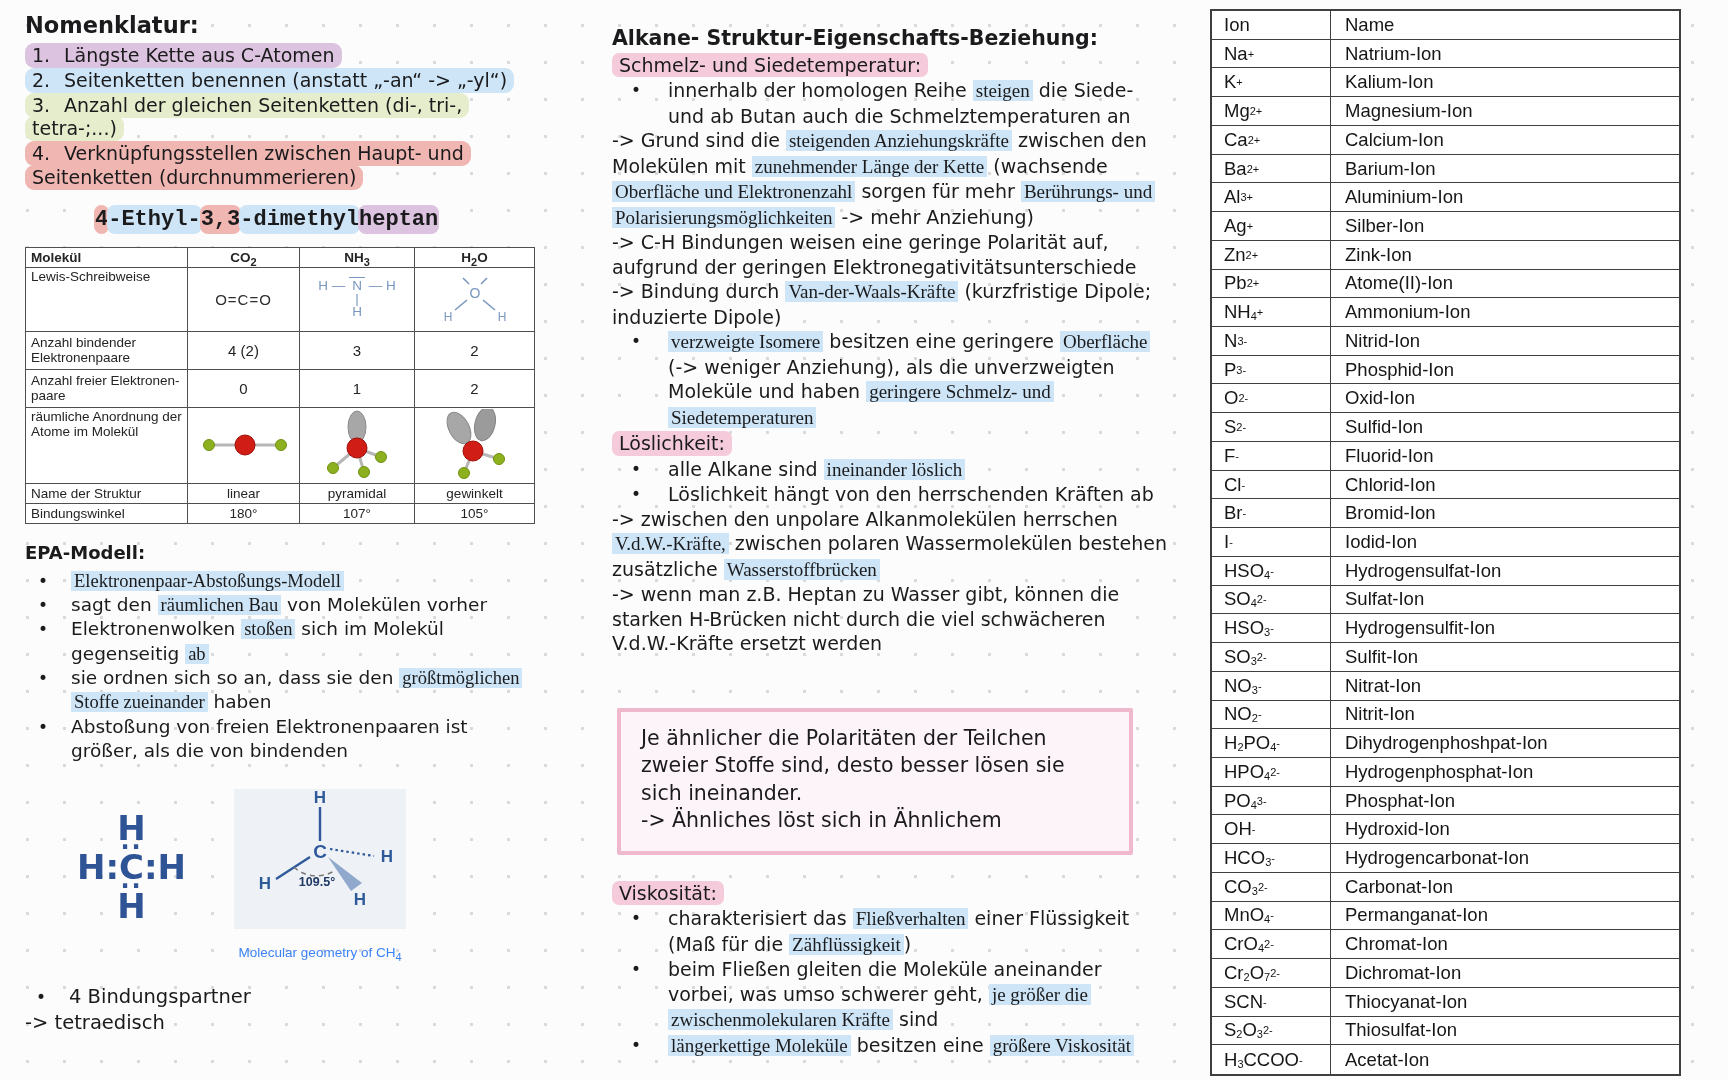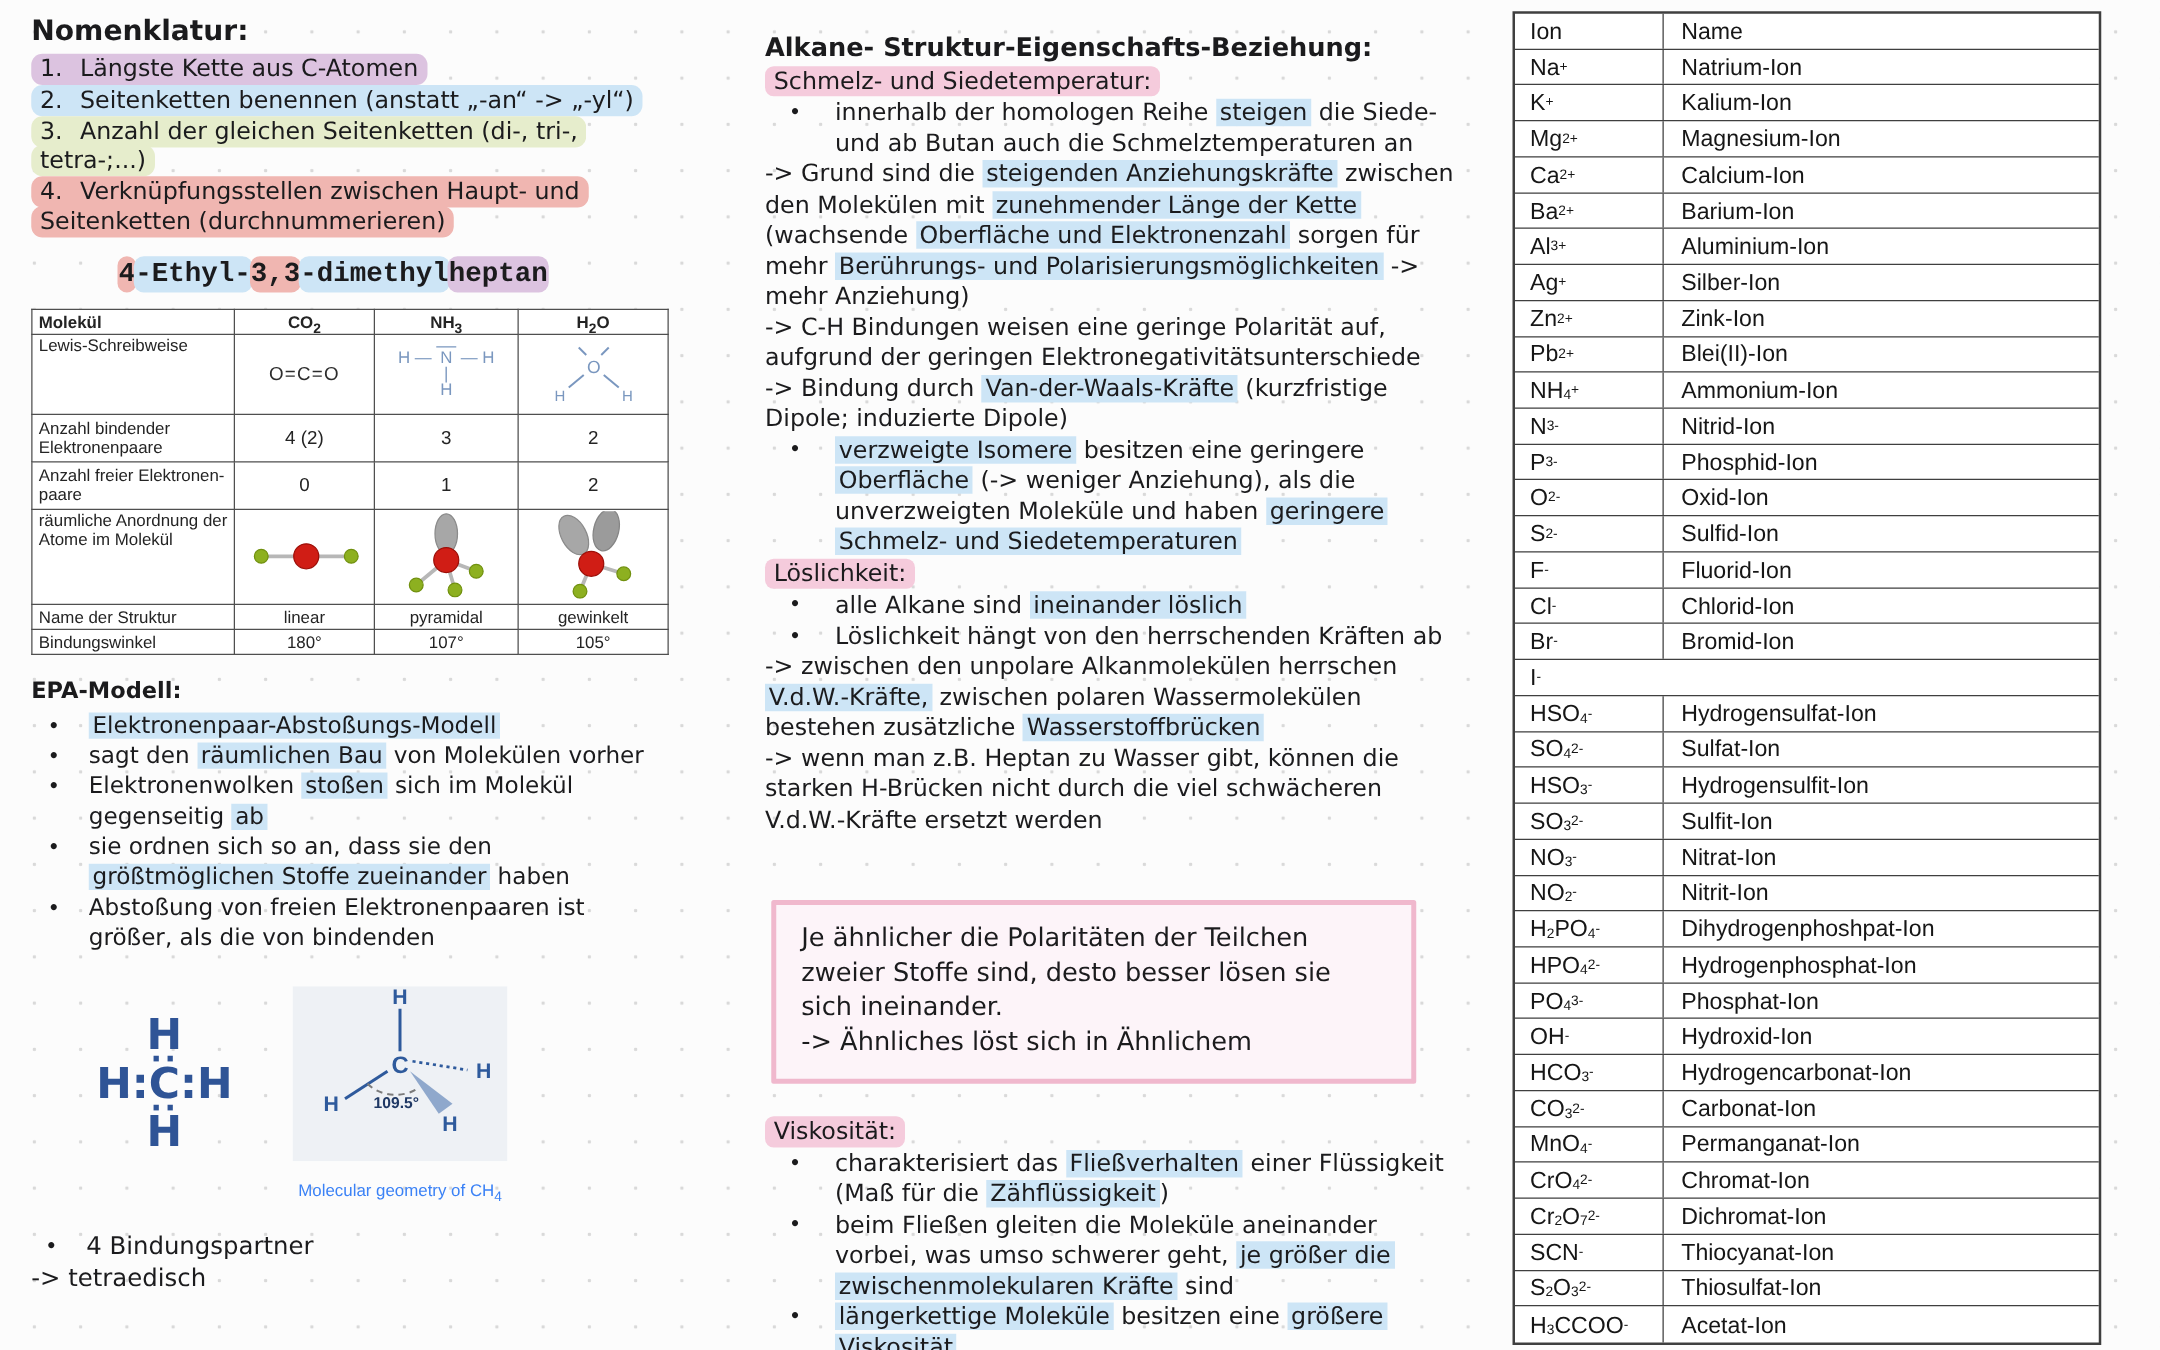--- a/index.html
+++ b/index.html
@@ -10,21 +10,21 @@
     background-size:37px 37px;background-position:9px 7px;
     font-family:"DejaVu Sans",sans-serif;color:var(--ink,#1b1b1d);
   }
   section{position:absolute;}
   
   .hl{border-radius:9px;padding:1px 7px 2px;box-decoration-break:clone;-webkit-box-decoration-break:clone;}
   .hl-purple{background:var(--hl-purple);}
   .hl-blue{background:var(--hl-blue);}
   .hl-green{background:var(--hl-green);}
   .hl-red{background:var(--hl-red);}
-  .hl-inline{background:var(--hl-blue);border-radius:0;padding:0 3px;box-decoration-break:clone;-webkit-box-decoration-break:clone;}
+  .hl-inline{background:var(--hl-blue);border-radius:0;padding:0 3px;box-decoration-break:clone;font-family:Liberation Serif, serif;-webkit-box-decoration-break:clone;}
   
   .col-left{left:25px;top:8px;width:512px;}
   .h-ink{font-weight:bold;font-size:22.5px;margin:4px 0 6px;}
   .nom-list{font-size:19px;line-height:23.8px;}
   .nom-item{margin:1px 0;}
   .nom-item .num{display:inline-block;width:32px;}
   .example{margin:17px 0 0 70px;font-weight:bold;font-size:22px;white-space:nowrap;font-family:Liberation Mono, monospace;}
   .example .hl{padding:2px 1px;border-radius:8px;margin:0 -1px;}
   
   .mol-table{border-collapse:collapse;margin-top:15px;table-layout:fixed;width:509px;
@@ -317,21 +317,21 @@
       <div class="ion-n">Silber-Ion</div>
     </div>
 
     <div class="ion-row">
       <div class="ion-f">Zn<sup>2+</sup></div>
       <div class="ion-n">Zink-Ion</div>
     </div>
 
     <div class="ion-row">
       <div class="ion-f">Pb<sup>2+</sup></div>
-      <div class="ion-n">Blei(II)-Ion</div>
+      <div class="ion-n">Atome(II)-Ion</div>
     </div>
 
     <div class="ion-row">
       <div class="ion-f">NH<sub>4</sub><sup>+</sup></div>
       <div class="ion-n">Ammonium-Ion</div>
     </div>
 
     <div class="ion-row">
       <div class="ion-f">N<sup>3-</sup></div>
       <div class="ion-n">Nitrid-Ion</div>
@@ -362,20 +362,21 @@
       <div class="ion-n">Chlorid-Ion</div>
     </div>
 
     <div class="ion-row">
       <div class="ion-f">Br<sup>-</sup></div>
       <div class="ion-n">Bromid-Ion</div>
     </div>
 
     <div class="ion-row">
       <div class="ion-f">I<sup>-</sup></div>
+      <div class="ion-n">Iodid-Ion</div>
     </div>
 
     <div class="ion-row">
       <div class="ion-f">HSO<sub>4</sub><sup>-</sup></div>
       <div class="ion-n">Hydrogensulfat-Ion</div>
     </div>
 
     <div class="ion-row">
       <div class="ion-f">SO<sub>4</sub><sup>2-</sup></div>
       <div class="ion-n">Sulfat-Ion</div>

